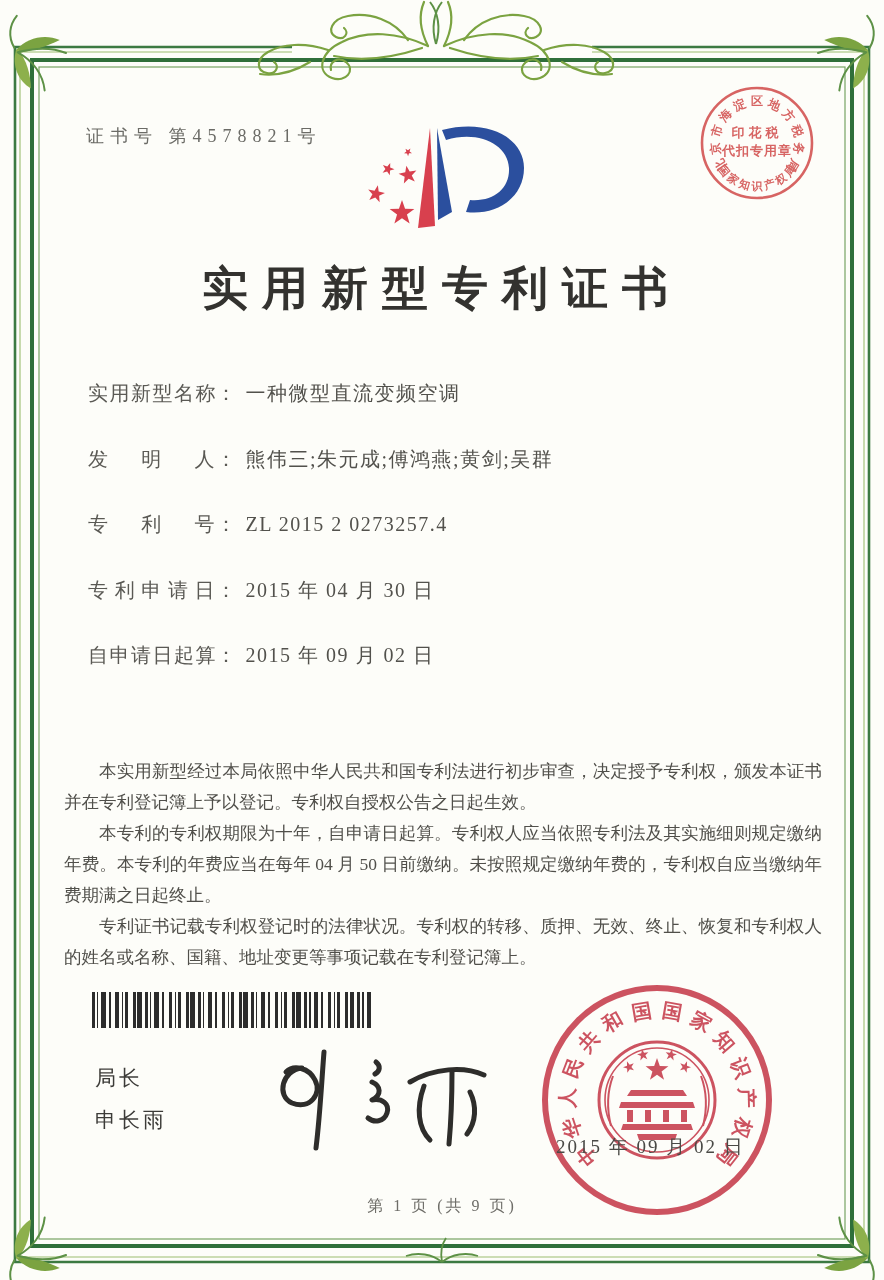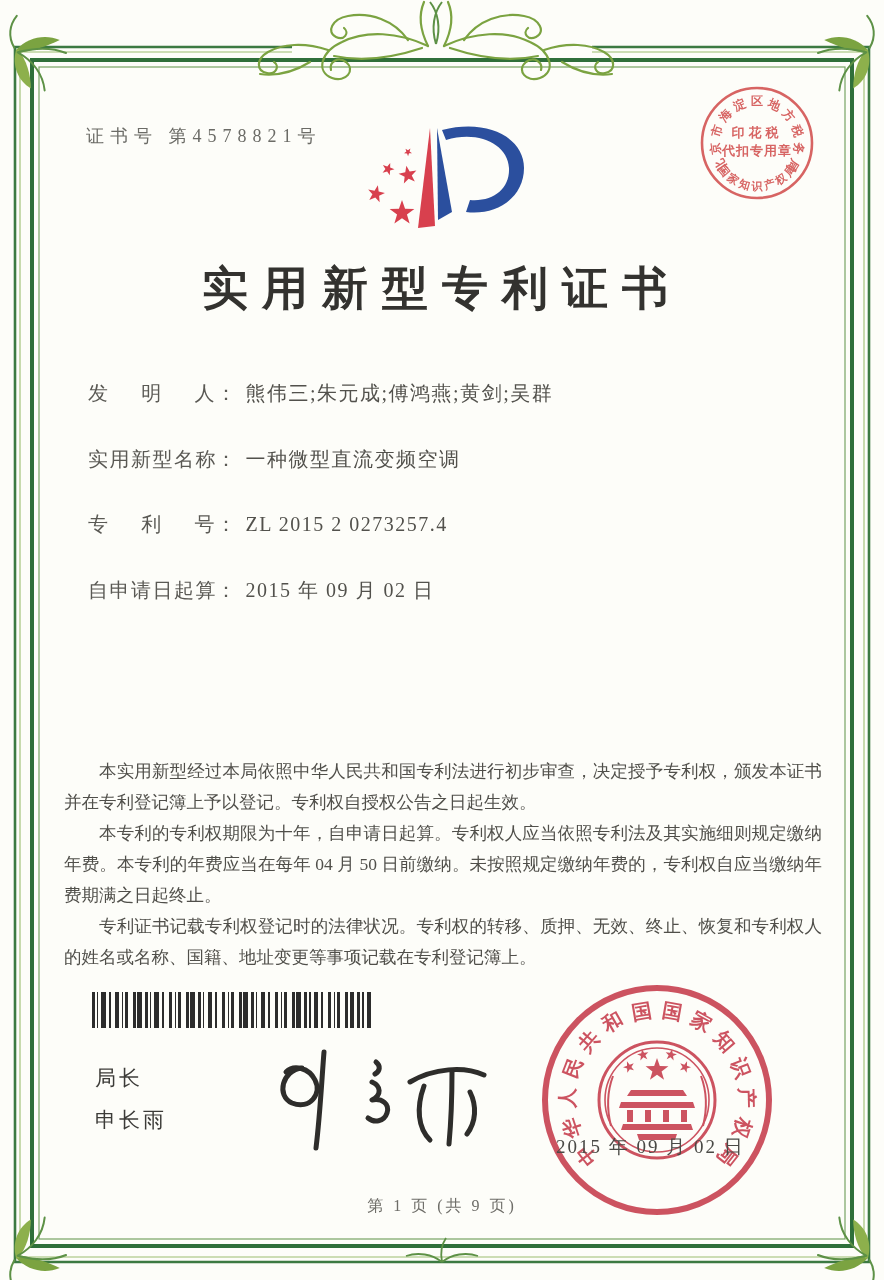--- a/index.html
+++ b/index.html
@@ -125,27 +125,30 @@
         <text transform="translate(32.9,27.6) rotate(-50.0)" text-anchor="middle" dominant-baseline="central" font-size="11">局</text>
       </g>
     <text x="0" y="-6" text-anchor="middle" fill="#d2504f" font-size="13" letter-spacing="4" font-weight="bold">印花税</text>
     <text x="0" y="12" text-anchor="middle" fill="#d2504f" font-size="13" letter-spacing="1" font-weight="bold">代扣专用章</text>
   </svg>
 
   <div class="abs title">实用新型专利证书</div>
 
   <div class="abs fields">
     <div class="field-row">
+      <span class="field-label">实用新型名称</span><span class="field-colon">：</span><span class="field-value">一种微型直流变频空调</span>
+    </div>
+    <div class="field-row">
       <span class="field-label">发明人</span><span class="field-colon">：</span><span class="field-value">熊伟三;朱元成;傅鸿燕;黄剑;吴群</span>
     </div>
     <div class="field-row">
-      <span class="field-label">实用新型名称</span><span class="field-colon">：</span><span class="field-value">一种微型直流变频空调</span>
-    </div>
-    <div class="field-row">
       <span class="field-label">专利号</span><span class="field-colon">：</span><span class="field-value">ZL 2015 2 0273257.4</span>
+    </div>
+    <div class="field-row">
+      <span class="field-label">专利申请日</span><span class="field-colon">：</span><span class="field-value">2015 年 04 月 30 日</span>
     </div>
     <div class="field-row">
       <span class="field-label">自申请日起算</span><span class="field-colon">：</span><span class="field-value">2015 年 09 月 02 日</span>
     </div>
   </div>
 
   <div class="abs body-text">
     <p>本实用新型经过本局依照中华人民共和国专利法进行初步审查，决定授予专利权，颁发本证书并在专利登记簿上予以登记。专利权自授权公告之日起生效。</p>
     <p>本专利的专利权期限为十年，自申请日起算。专利权人应当依照专利法及其实施细则规定缴纳年费。本专利的年费应当在每年 04 月 50 日前缴纳。未按照规定缴纳年费的，专利权自应当缴纳年费期满之日起终止。</p>
     <p>专利证书记载专利权登记时的法律状况。专利权的转移、质押、无效、终止、恢复和专利权人的姓名或名称、国籍、地址变更等事项记载在专利登记簿上。</p>

